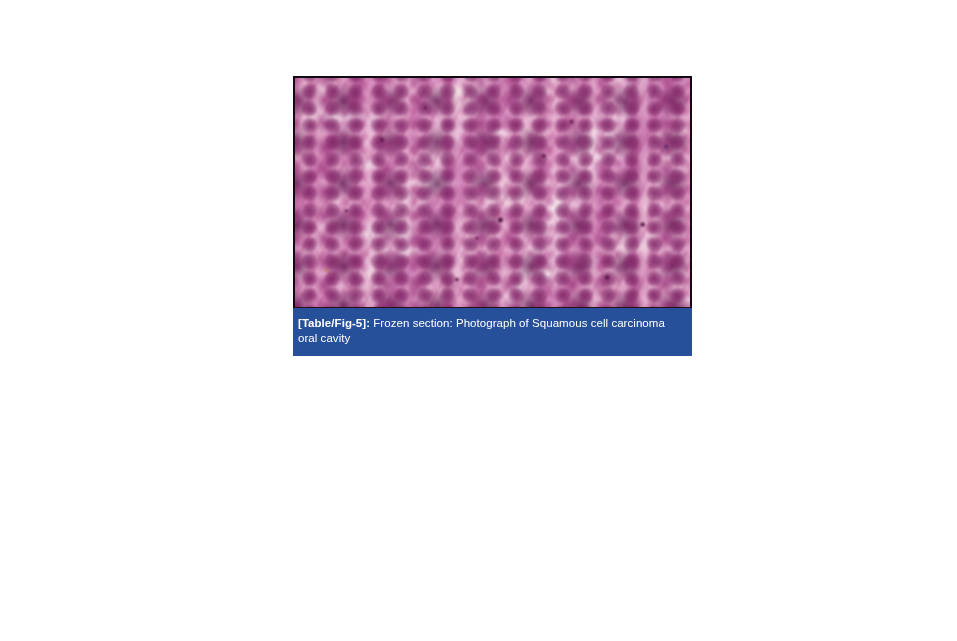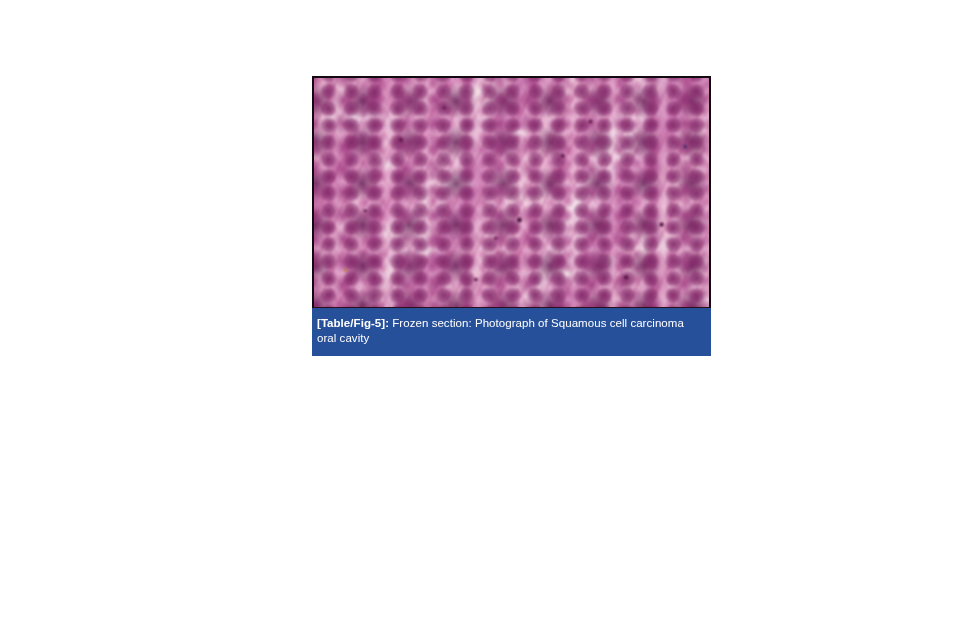--- a/index.html
+++ b/index.html
@@ -13,21 +13,20 @@
     position: relative;
     overflow: hidden;
     font-family: "Liberation Sans", sans-serif;
   }
 
   #figure-block {
     position: absolute;
     left: 293px;
     top: 76px;
     width: 399px;
-    margin-left: 19px;
   }
 
   
   #micrograph {
     position: relative;
     width: 399px;
     height: 232px;
     box-sizing: border-box;
     border: 2px solid #120a10;
     border-bottom: 1px solid #2a0f18;

